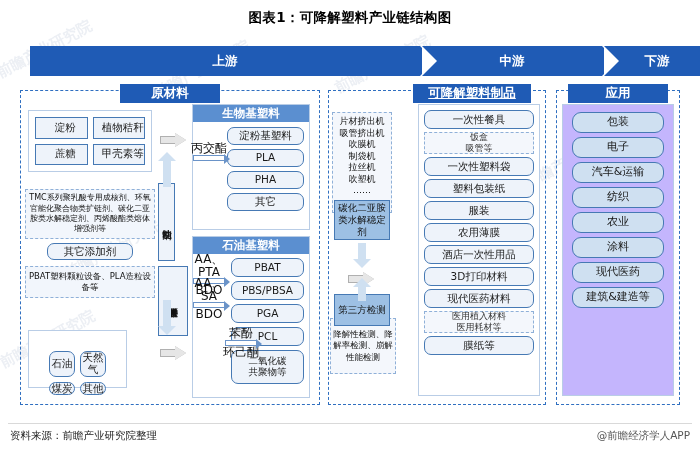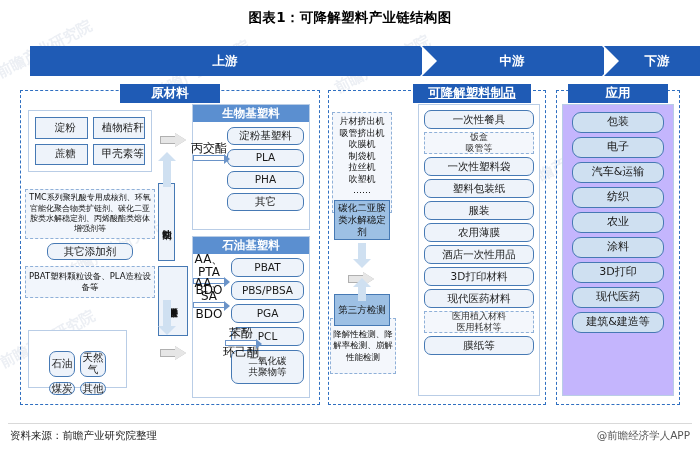--- a/index.html
+++ b/index.html
@@ -446,20 +446,19 @@
   <div class="pill">膜纸等</div>
 </div>
 
 <div id="col-app">
   <div class="pill">包装</div>
   <div class="pill">电子</div>
   <div class="pill">汽车&amp;运输</div>
   <div class="pill">纺织</div>
   <div class="pill">农业</div>
   <div class="pill">涂料</div>
-  <div class="pill">3D打印</div>
   <div class="pill">现代医药</div>
   <div class="pill">建筑&amp;建造等</div>
 </div>
 
 <div class="rule"></div>
 <div class="src">资料来源：前瞻产业研究院整理</div>
 <div class="app">@前瞻经济学人APP</div>
 
 </body></html>

